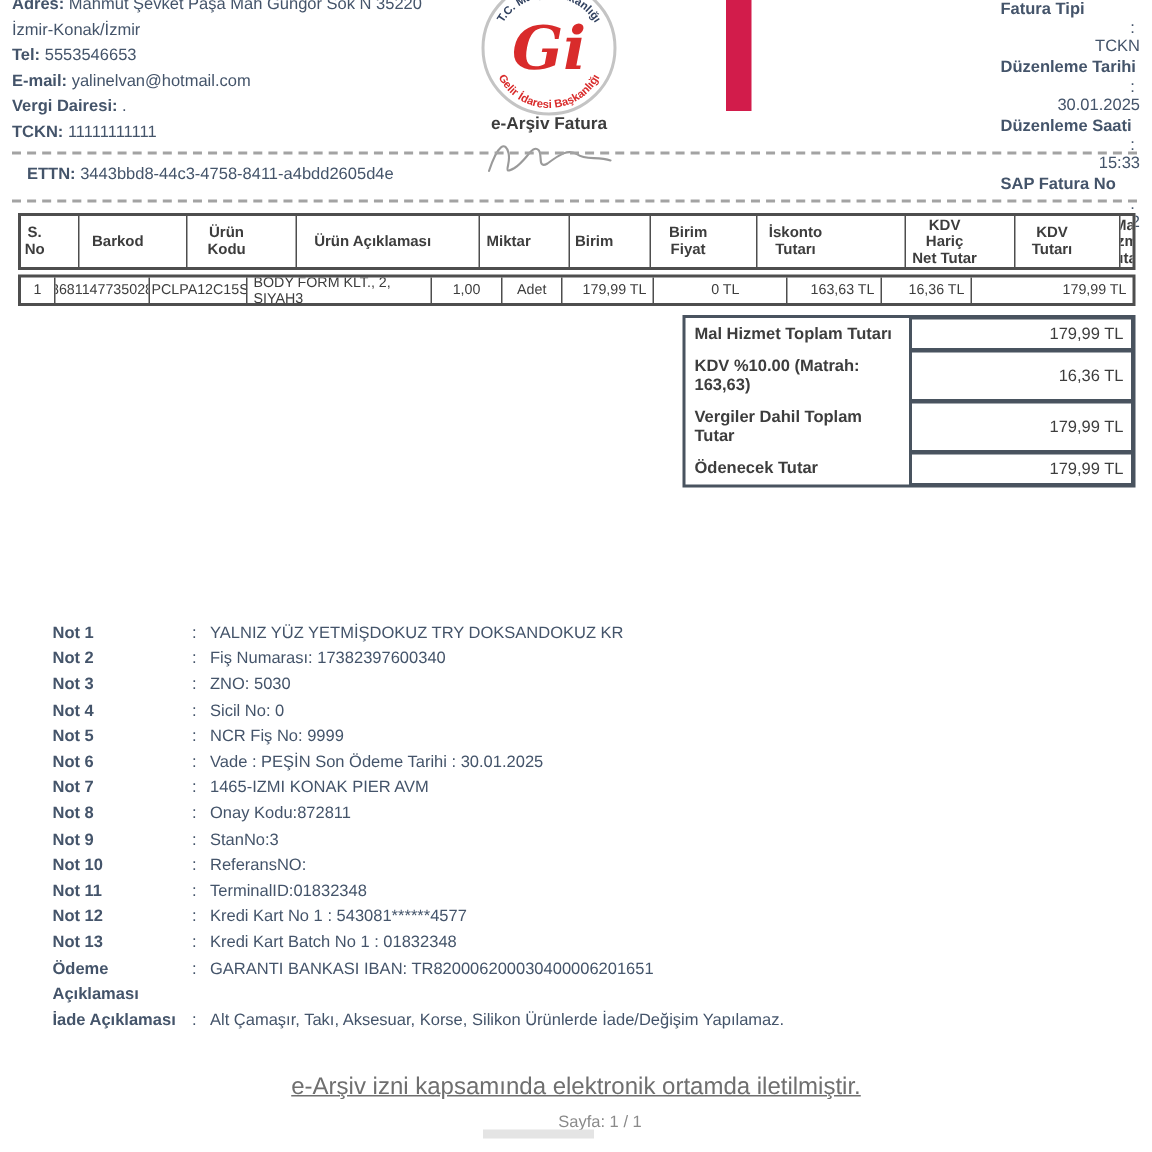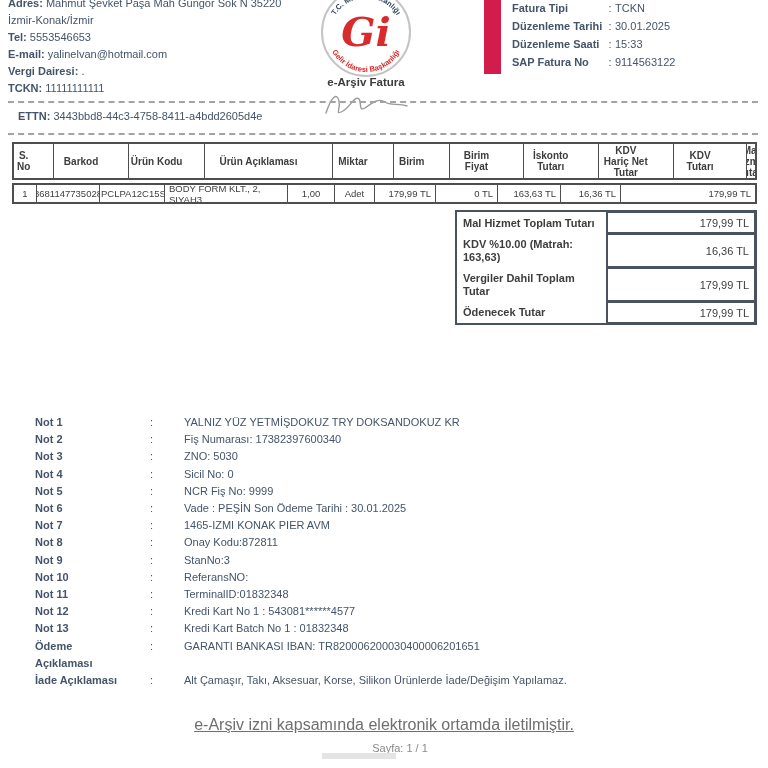--- a/index.html
+++ b/index.html
@@ -18,21 +18,21 @@
   .logo-caption{font-size:11.5px;font-weight:bold;color:#3c3c3c;margin-top:-6px;}
   .logo-red{fill:var(--logo-red,#D92B2B);}
   .logo-navy{fill:#31415f;}
   .sig{margin-top:1px;}
 
   
   .accent-bar{left:484px;top:0;width:17px;height:74px;background:var(--accent-bar,#D21C4B);}
 
   
   .meta{left:512px;top:0px;width:248px;font-size:11px;}
-  .mrow{display:flex;align-items:center;margin-bottom:2px;min-height:16px;}
+  .mrow{display:flex;align-items:flex-end;margin-bottom:2px;min-height:16px;flex-direction:column;}
   .mlabel{width:93px;font-weight:bold;line-height:13px;}
   .mcolon{width:10px;text-align:center;}
   .mvalue{flex:1;}
 
   
   .dash{left:8px;right:10px;border-top:2px dashed #a3a3a3;height:0;}
   .dash1{top:101px;}
   .dash2{top:133px;}
 
   
@@ -50,40 +50,40 @@
   .ith .itc{justify-content:center;text-align:center;font-weight:bold;font-size:10px;line-height:11px;}
   .itd .itc{font-size:9.5px;}
   .c0{width:22px;padding:1px 1px;}
   .c1{width:63px;padding:1px 1px;}
   .c2{width:65px;padding:1px 1px;}
   .c3{width:123px;}
   .c4{width:47px;}
   .c5{width:40px;}
   .c6{width:61px;}
   .c7{width:62px;}
-  .c8{width:63px;}
+  .c8{width:63px;margin-left:27px;}
   .c9{width:60px;}
   .c10{flex:1;}
   .itd .al{justify-content:flex-start;}
   .itd .ac{justify-content:center;}
   .itd .ar{justify-content:flex-end;}
 
   
   .totals{left:455px;top:210px;width:302px;border:2px solid #49535f;box-sizing:border-box;color:#3d3d3d;}
   .trow{display:flex;align-items:stretch;}
   .tlabel{flex:1;font-weight:bold;font-size:11px;line-height:13px;padding:4px 2px 4px 6px;
           display:flex;align-items:center;color:#3d3d3d;}
   .tval{width:150px;box-sizing:border-box;border:2px solid #49535f;margin:-1px -1px 0 0;
         display:flex;align-items:center;justify-content:flex-end;padding-right:5px;
         font-size:11px;min-height:23px;}
   .trow:last-child .tval{margin-bottom:-1px;}
 
   
   .notes{left:35px;top:414px;width:710px;font-size:11px;}
-  .nrow{display:flex;line-height:17.2px;gap:22px;}
+  .nrow{display:flex;line-height:17.2px;}
   .nlabel{width:93px;font-weight:bold;}
   .ncolon{width:12px;}
   .nvalue{flex:1;}
 
   
   .footer-note{left:0;top:716px;width:768px;text-align:center;font-size:16px;color:#6f6f6f;text-decoration:underline;}
   .page-label{left:0;top:742px;width:768px;text-align:center;font-size:11px;color:#8a8a8a;padding-left:16px;}
   .bottom-smudge{left:322px;top:753px;width:74px;height:6px;background:#e4e4e4;}
 </style>
 </head>

